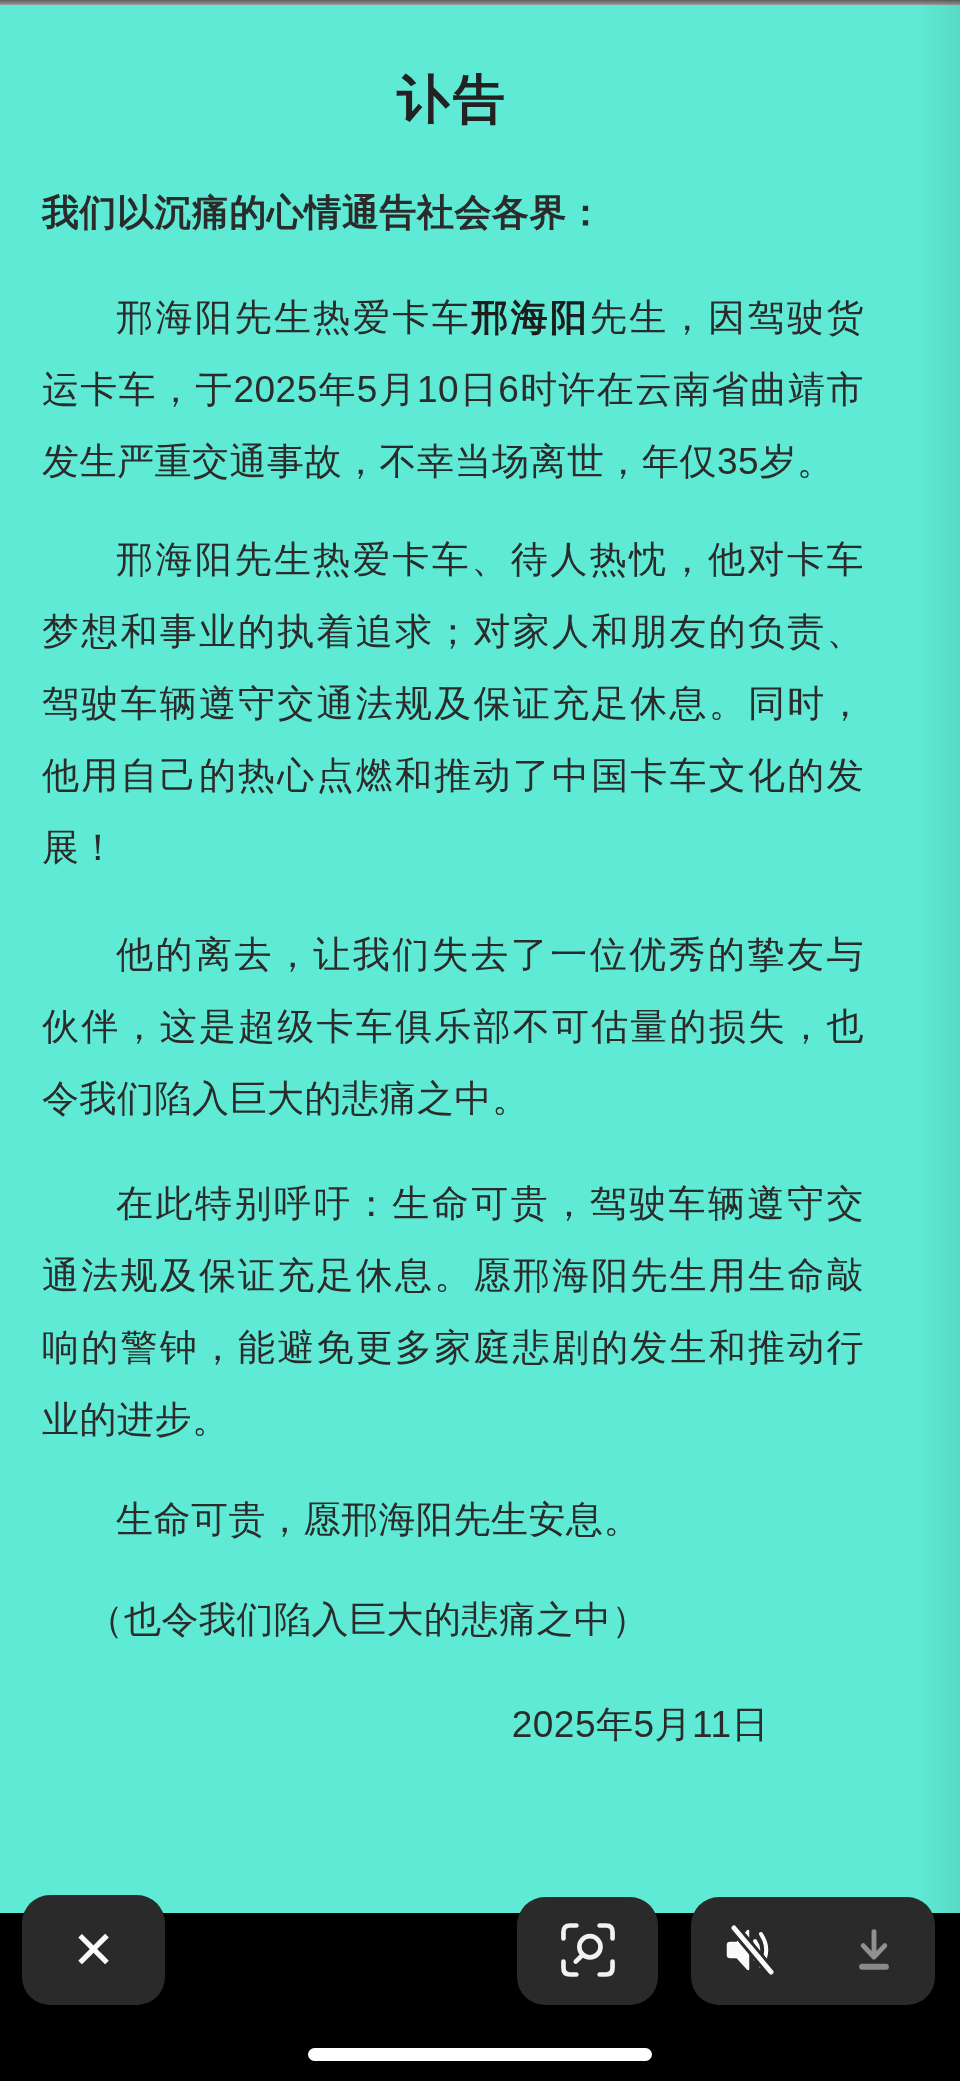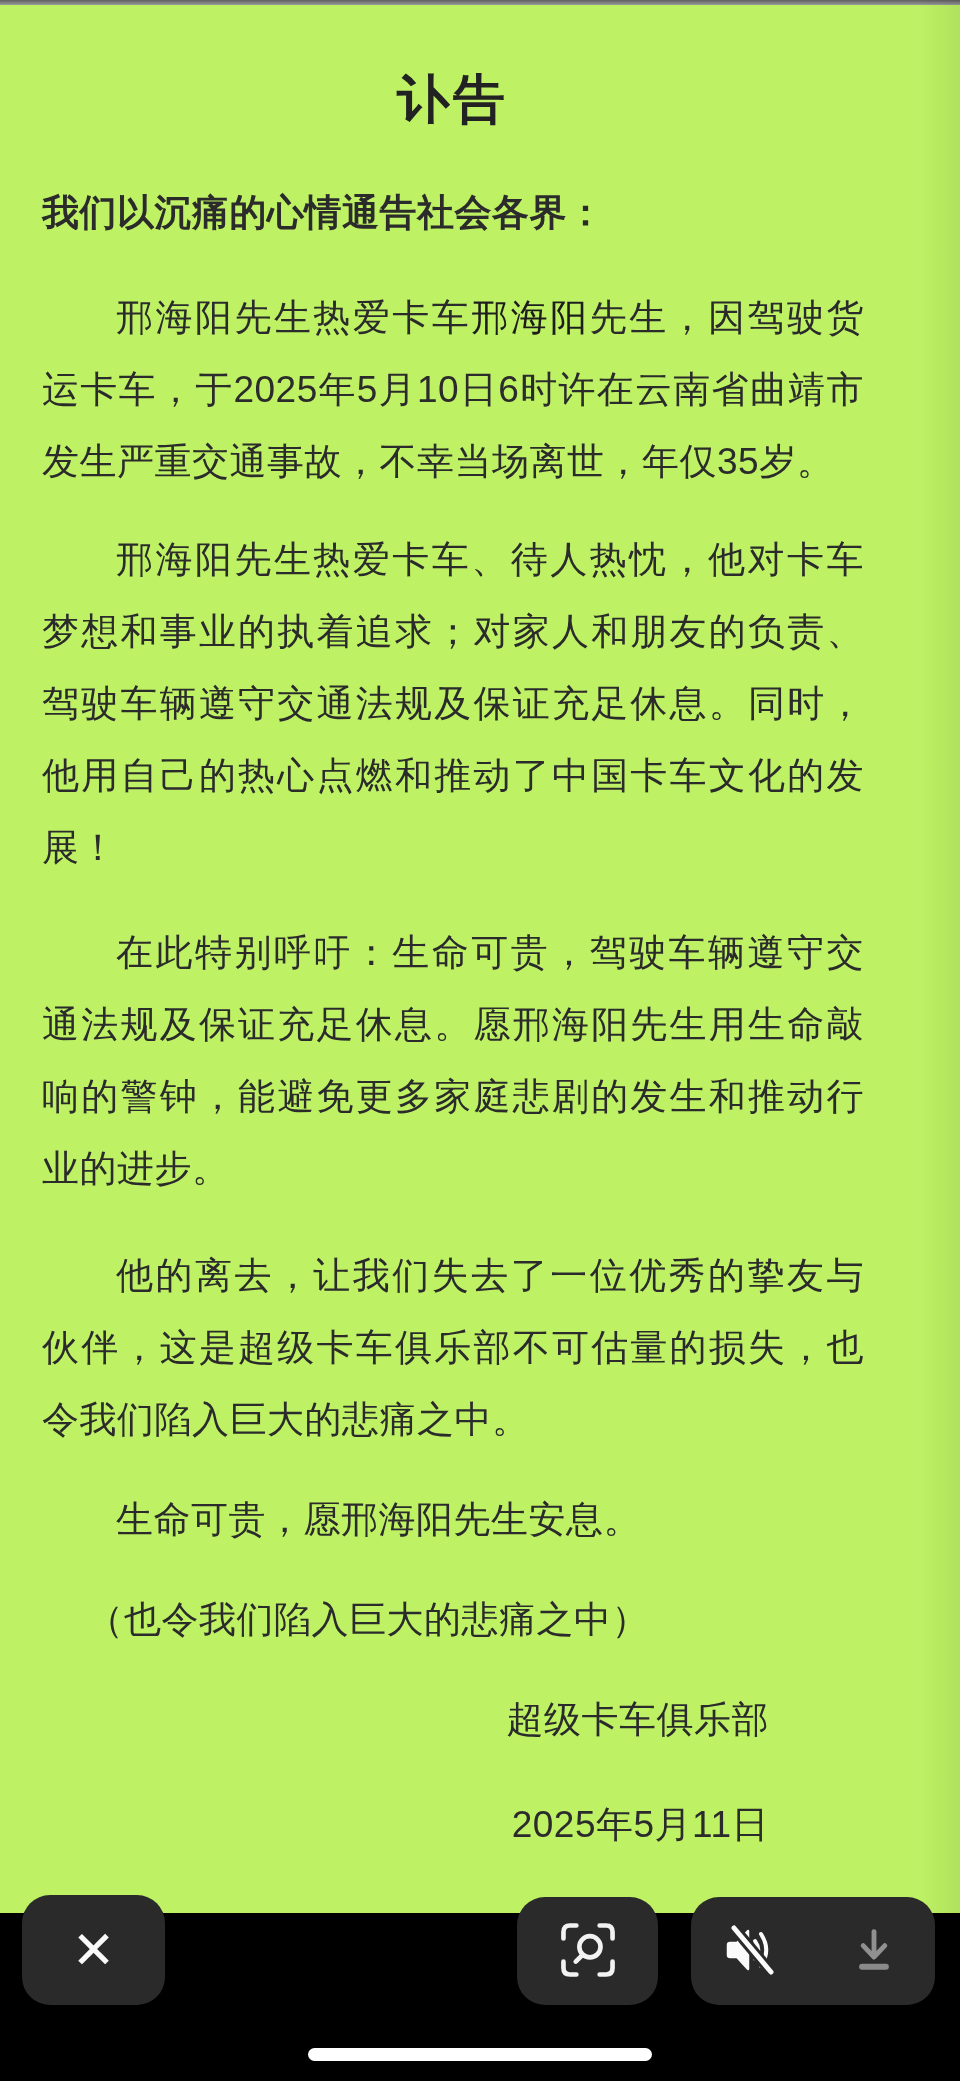--- a/index.html
+++ b/index.html
@@ -13,21 +13,21 @@
     background: #000;
     overflow: hidden;
   }
 
   
   .paper {
     position: absolute;
     left: 0; top: 0;
     width: 960px;
     height: 1913px;
-    background: #bef264;
+    background: #5eead4;
   }
   .paper::before {            
     content: "";
     position: absolute;
     left: 0; top: 0;
     width: 100%; height: 5px;
     background: linear-gradient(#5f5f5f, #9a9a9a);
   }
   .paper::after {             
     content: "";
@@ -61,21 +61,21 @@
     letter-spacing: 0.5px;
   }
   .doc .opening  { margin-top: 49px; font-weight: bold; }
   .doc .para     { text-indent: 2em; }
   .doc .p1       { margin-top: 33px; }
   .doc .p2       { margin-top: 26px; }
   .doc .p3       { margin-top: 35px; }
   .doc .p4       { margin-top: 33px; }
   .doc .closing  { margin-top: 28px; text-indent: 2em; }
   .doc .note     { margin-top: 28px; text-indent: 1.2em; }
-  .doc .bold-name { font-weight: 400; color: #1d1d1d; }
+  .doc .bold-name { font-weight: 700; color: #1d1d1d; }
   .sign-block { width: 822px; }
   .sign-block .sign-line {
     text-align: right;
     padding-right: 95px;
   }
   .sign-block .signature { margin-top: 28px; }
   .sign-block .date      { margin-top: 33px; }
 
   
   .toolbar-button {
@@ -133,30 +133,29 @@
   <div class="paper">
     <div class="doc">
       <div class="title">讣告</div>
 
       <p class="opening">我们以沉痛的心情通告社会各界：</p>
 
       <p class="para p1"><span>邢海阳先生热爱卡车</span><span class="bold-name">邢海阳</span><span>先生，因驾驶货运卡车，于2025年5月10日6时许在云南省曲靖市发生严重交通事故，不幸当场离世，年仅35岁。</span></p>
 
       <p class="para p2">邢海阳先生热爱卡车、待人热忱，他对卡车梦想和事业的执着追求；对家人和朋友的负责、驾驶车辆遵守交通法规及保证充足休息。同时，他用自己的热心点燃和推动了中国卡车文化的发展！</p>
 
+      <p class="para p3">他的离去，让我们失去了一位优秀的挚友与伙伴，这是超级卡车俱乐部不可估量的损失，也令我们陷入巨大的悲痛之中。</p>
+
       <p class="para p4">在此特别呼吁：生命可贵，驾驶车辆遵守交通法规及保证充足休息。愿邢海阳先生用生命敲响的警钟，能避免更多家庭悲剧的发生和推动行业的进步。</p>
 
-      <p class="para p3">他的离去，让我们失去了一位优秀的挚友与伙伴，这是超级卡车俱乐部不可估量的损失，也令我们陷入巨大的悲痛之中。</p>
-
       <p class="closing">生命可贵，愿邢海阳先生安息。</p>
 
       <p class="note">（也令我们陷入巨大的悲痛之中）</p>
 
       <div class="sign-block">
-        <div class="sign-line signature">超级卡车俱乐部</div>
         <div class="sign-line date">2025年5月11日</div>
       </div>
     </div>
   </div>
 
   <button class="toolbar-button btn-close">
     <span class="x-glyph">✕</span>
   </button>
 
   <button class="toolbar-button btn-scan">

